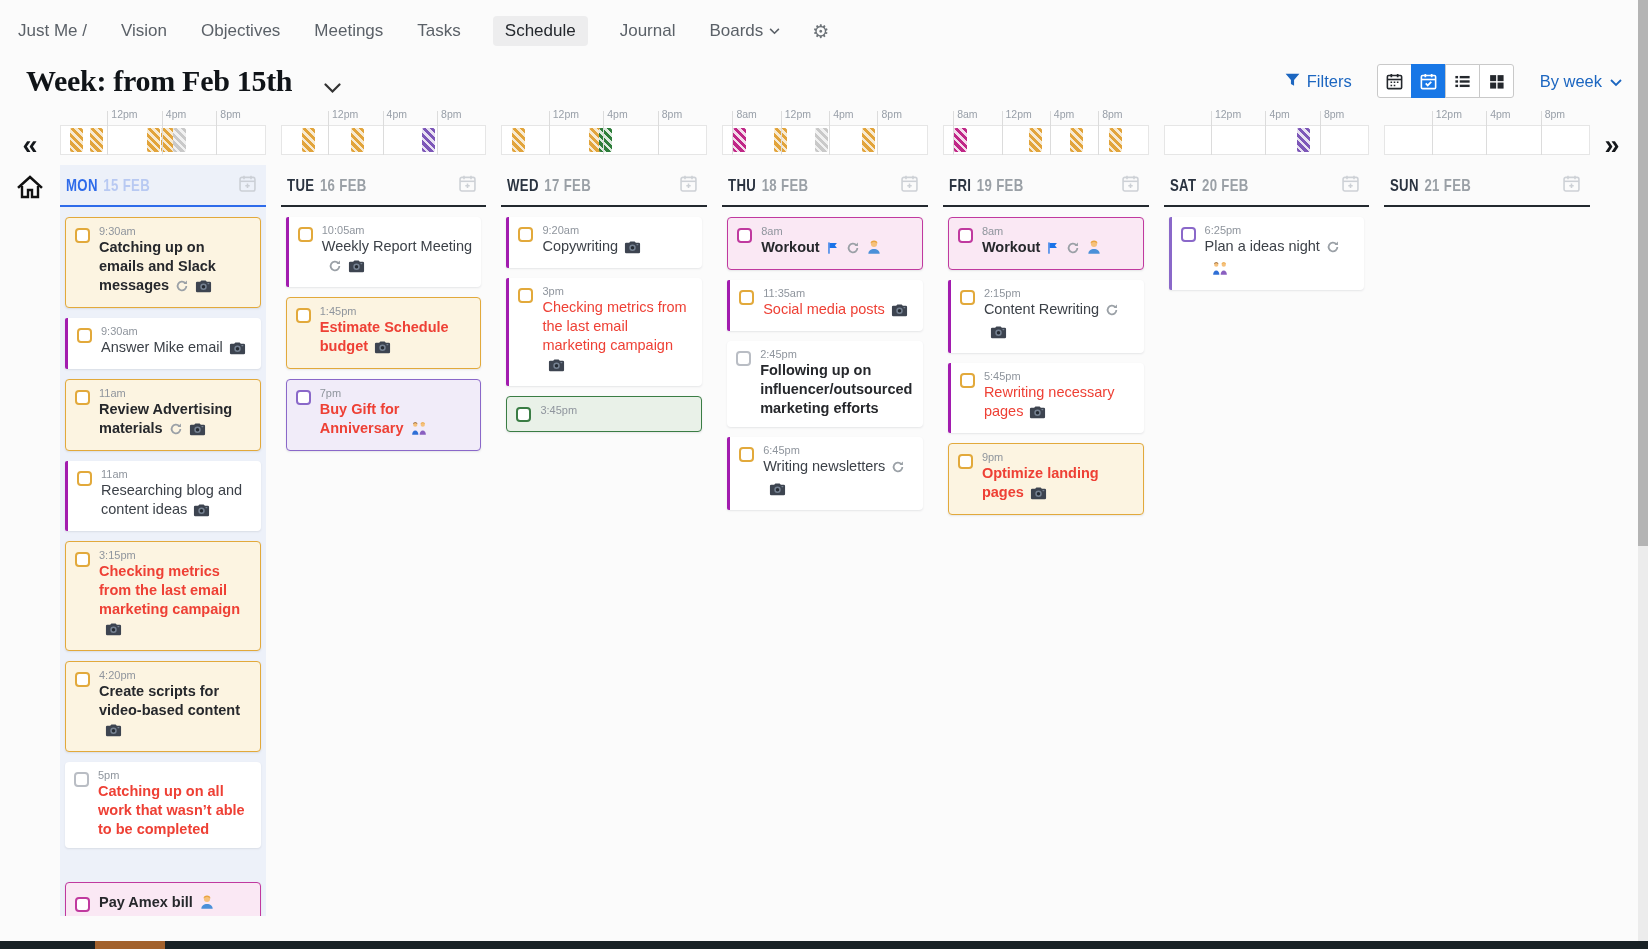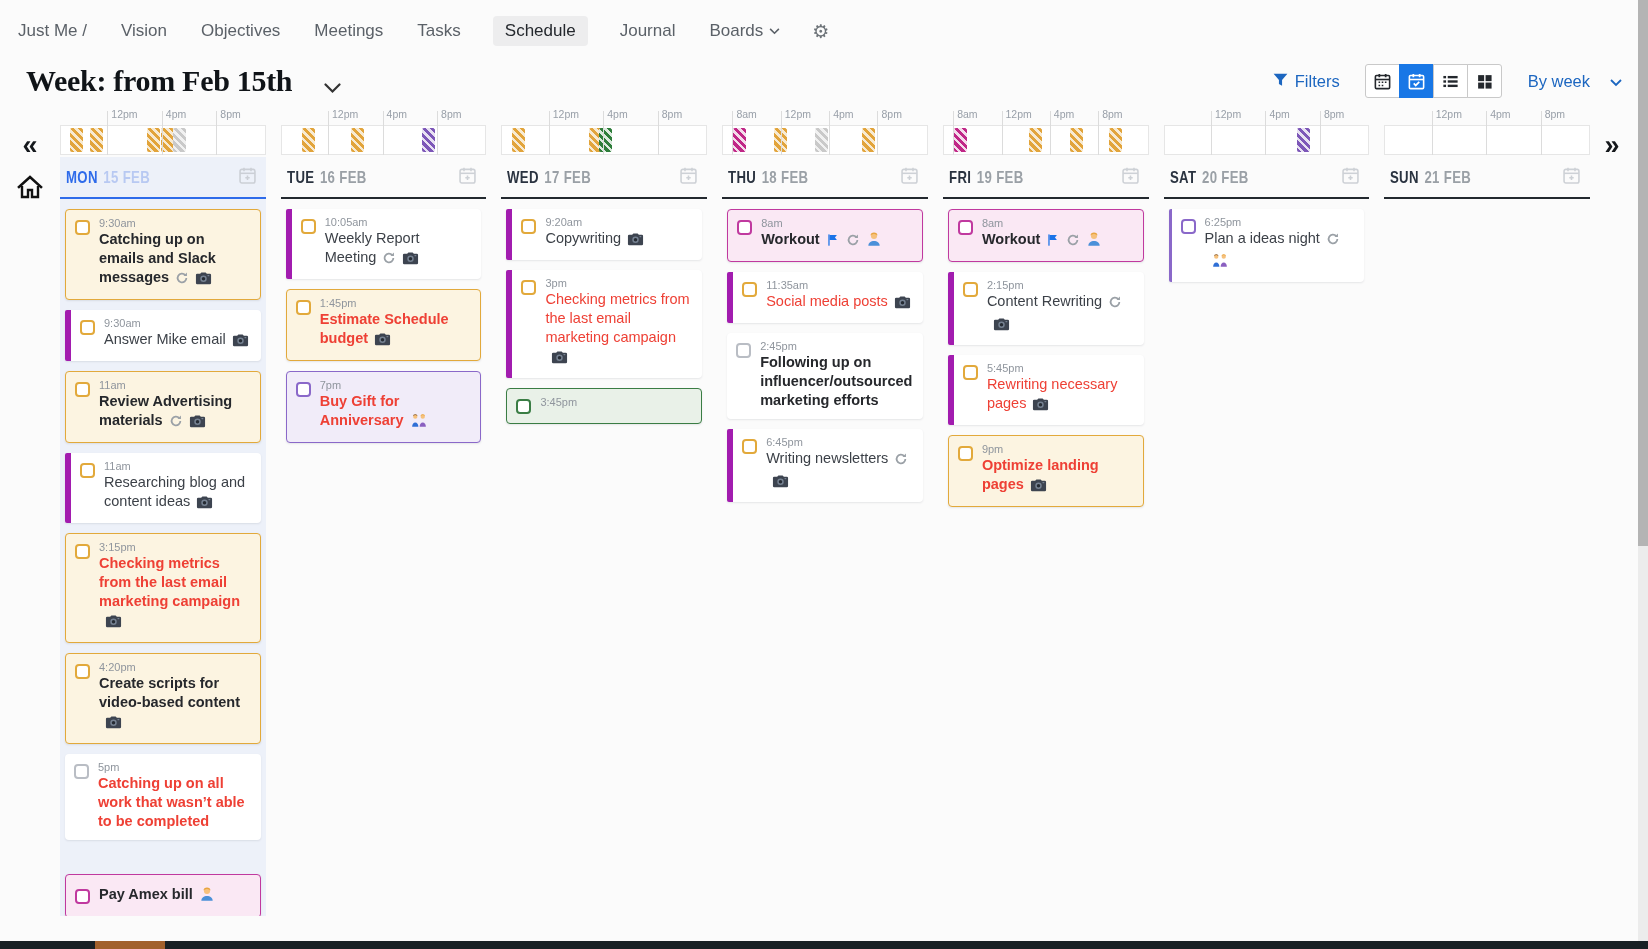--- a/index.html
+++ b/index.html
@@ -18,33 +18,33 @@
   .page-title-wrap { display:flex; align-items:flex-end; gap:32px; cursor:pointer;font-family:Liberation Serif, serif; }
   .page-title { font-size:30px; font-weight:700; color:#101418; letter-spacing:-.3px; }
   .title-chev { color:#333; margin-top:6px; }
   .header-controls { display:flex; align-items:center; gap:26px; }
   .filters-btn { display:flex; align-items:center; gap:7px; color:#1c66c0; font-size:16.5px; cursor:pointer; }
   .view-group { display:flex; }
   .view-btn { width:35px; height:34px; border:1px solid #c9c9c9; background:#fff; display:flex; align-items:center; justify-content:center; cursor:pointer; margin-left:-1px; }
   .view-btn:first-child { border-radius:3px 0 0 3px; }
   .view-btn:last-child { border-radius:0 3px 3px 0; }
   .view-btn.active { background:#1877e6; border-color:#1877e6; }
-  .byweek-btn { display:flex; align-items:center; gap:20px; color:#1c66c0; font-size:16.5px; cursor:pointer; }
+  .byweek-btn { display:flex; align-items:center; gap:8px; color:#1c66c0; font-size:16.5px; cursor:pointer; }
 
   
   .main { display:flex; align-items:stretch; margin-top:10px; height:808px; padding-right:14px; overflow:hidden; }
   .left-rail { width:60px; flex:none; display:flex; flex-direction:column; align-items:center; }
   .right-rail { width:44px; flex:none; display:flex; flex-direction:column; align-items:center; }
   .rail-chev { font-size:27px; font-weight:700; color:#15181c; line-height:1; cursor:pointer; margin-top:24px; }
   .home-btn { margin-top:16px; cursor:pointer; }
   .days { flex:1; display:flex; gap:15px; min-width:0; }
   .day-col { flex:1; min-width:0; display:flex; flex-direction:column; }
 
   
-  .timeline { position:relative; height:47px; flex:none; margin-bottom:2px; }
+  .timeline { position:relative; height:47px; flex:none; margin-bottom:10px; }
   .tl-line { position:absolute; top:3px; bottom:0; width:1px; background:#dcdcdc; }
   .tl-label { position:absolute; top:0; font-size:10.5px; color:#989fa8; padding-left:4px; white-space:nowrap; }
   .tl-track { position:absolute; left:0; right:0; top:17px; bottom:0; background:#fff; border:1px solid #e6e6e6; }
   .tl-bar { position:absolute; top:2px; bottom:2px; width:13px; border-radius:2px; }
   .hatch-orange { background:repeating-linear-gradient(45deg,#e2a43b 0 3px,#f7ead2 3px 5.5px); }
   .hatch-magenta { background:repeating-linear-gradient(45deg,#c02787 0 3px,#f4dcea 3px 5.5px); }
   .hatch-purple { background:repeating-linear-gradient(45deg,#7d57b8 0 3px,#e8e1f2 3px 5.5px); }
   .hatch-green { background:repeating-linear-gradient(45deg,#2e7d3a 0 3px,#dcead e 3px 5.5px); background:repeating-linear-gradient(45deg,#2e7d3a 0 3px,#dceade 3px 5.5px); }
   .hatch-gray { background:repeating-linear-gradient(45deg,#c9c9c9 0 3px,#f1f1f1 3px 5.5px); }
 
@@ -59,21 +59,21 @@
   .day-col.selected .day-name { color:#2e6bea; }
   .day-col.selected .day-date { color:#b8c9f2; }
   .cal-add { flex:none; cursor:pointer; opacity:.85; }
 
   
   .cards { flex:1; overflow:hidden; padding:10px 5px 4px 5px; }
   .task-card { display:flex; gap:9px; align-items:flex-start; background:#fff; border-radius:4px; padding:7px 8px 9px 9px; margin-bottom:10px; box-shadow:0 1px 2px rgba(40,50,60,.10); cursor:pointer; }
   .task-card.no-time { align-items:center; padding-top:10px; padding-bottom:10px; }
   .task-card.gap-before { margin-top:34px; }
   .c-cream { background:#fcf4e1; border:1.5px solid #e2a93b; }
-  .c-worange { border-left:6px solid #a21caf; border-radius:2px 4px 4px 2px; }
+  .c-worange { border-left:3px solid #a21caf; border-radius:2px 4px 4px 2px; }
   .c-pink { background:#fae8f4; border:1.5px solid #c0399f; }
   .c-purple { background:#f1ecf9; border:1.5px solid #8a68c9; }
   .c-green { background:#e9f1e8; border:1.5px solid #3a7d44; }
   .c-wpurple { border-left:3px solid #8a68c9; border-radius:2px 4px 4px 2px; }
   .cb { flex:none; width:15px; height:15px; margin-top:3px; border:2px solid #b9bdc4; border-radius:4px; background:#fff; cursor:pointer; }
   .no-time .cb { margin-top:0; }
   .cb-orange { border-color:#e2a93b; }
   .cb-pink { border-color:#c0399f; }
   .cb-purple { border-color:#8a68c9; }
   .cb-green { border-color:#3a7d44; }

